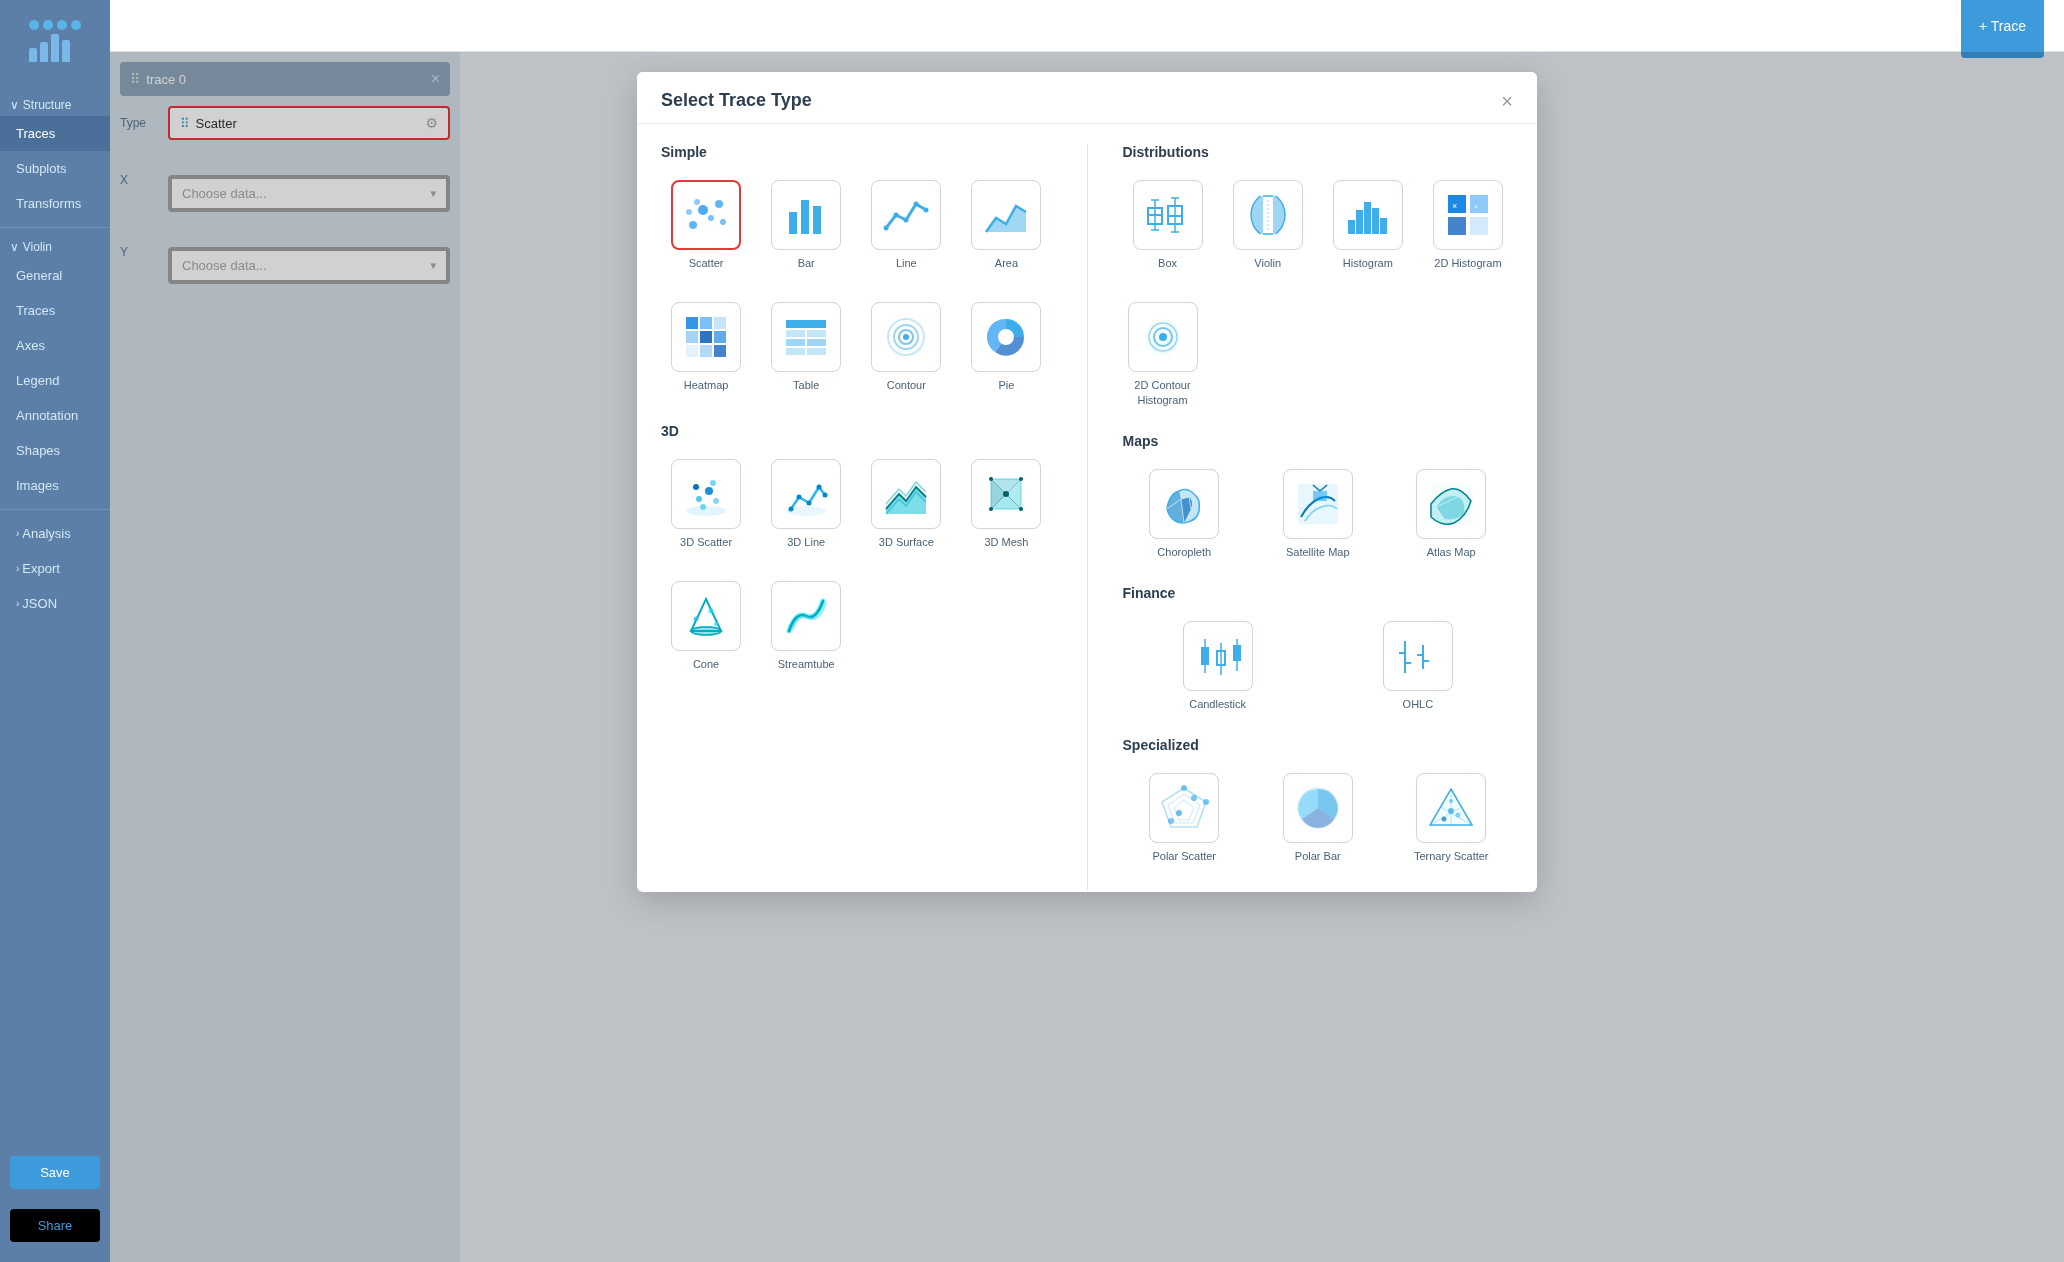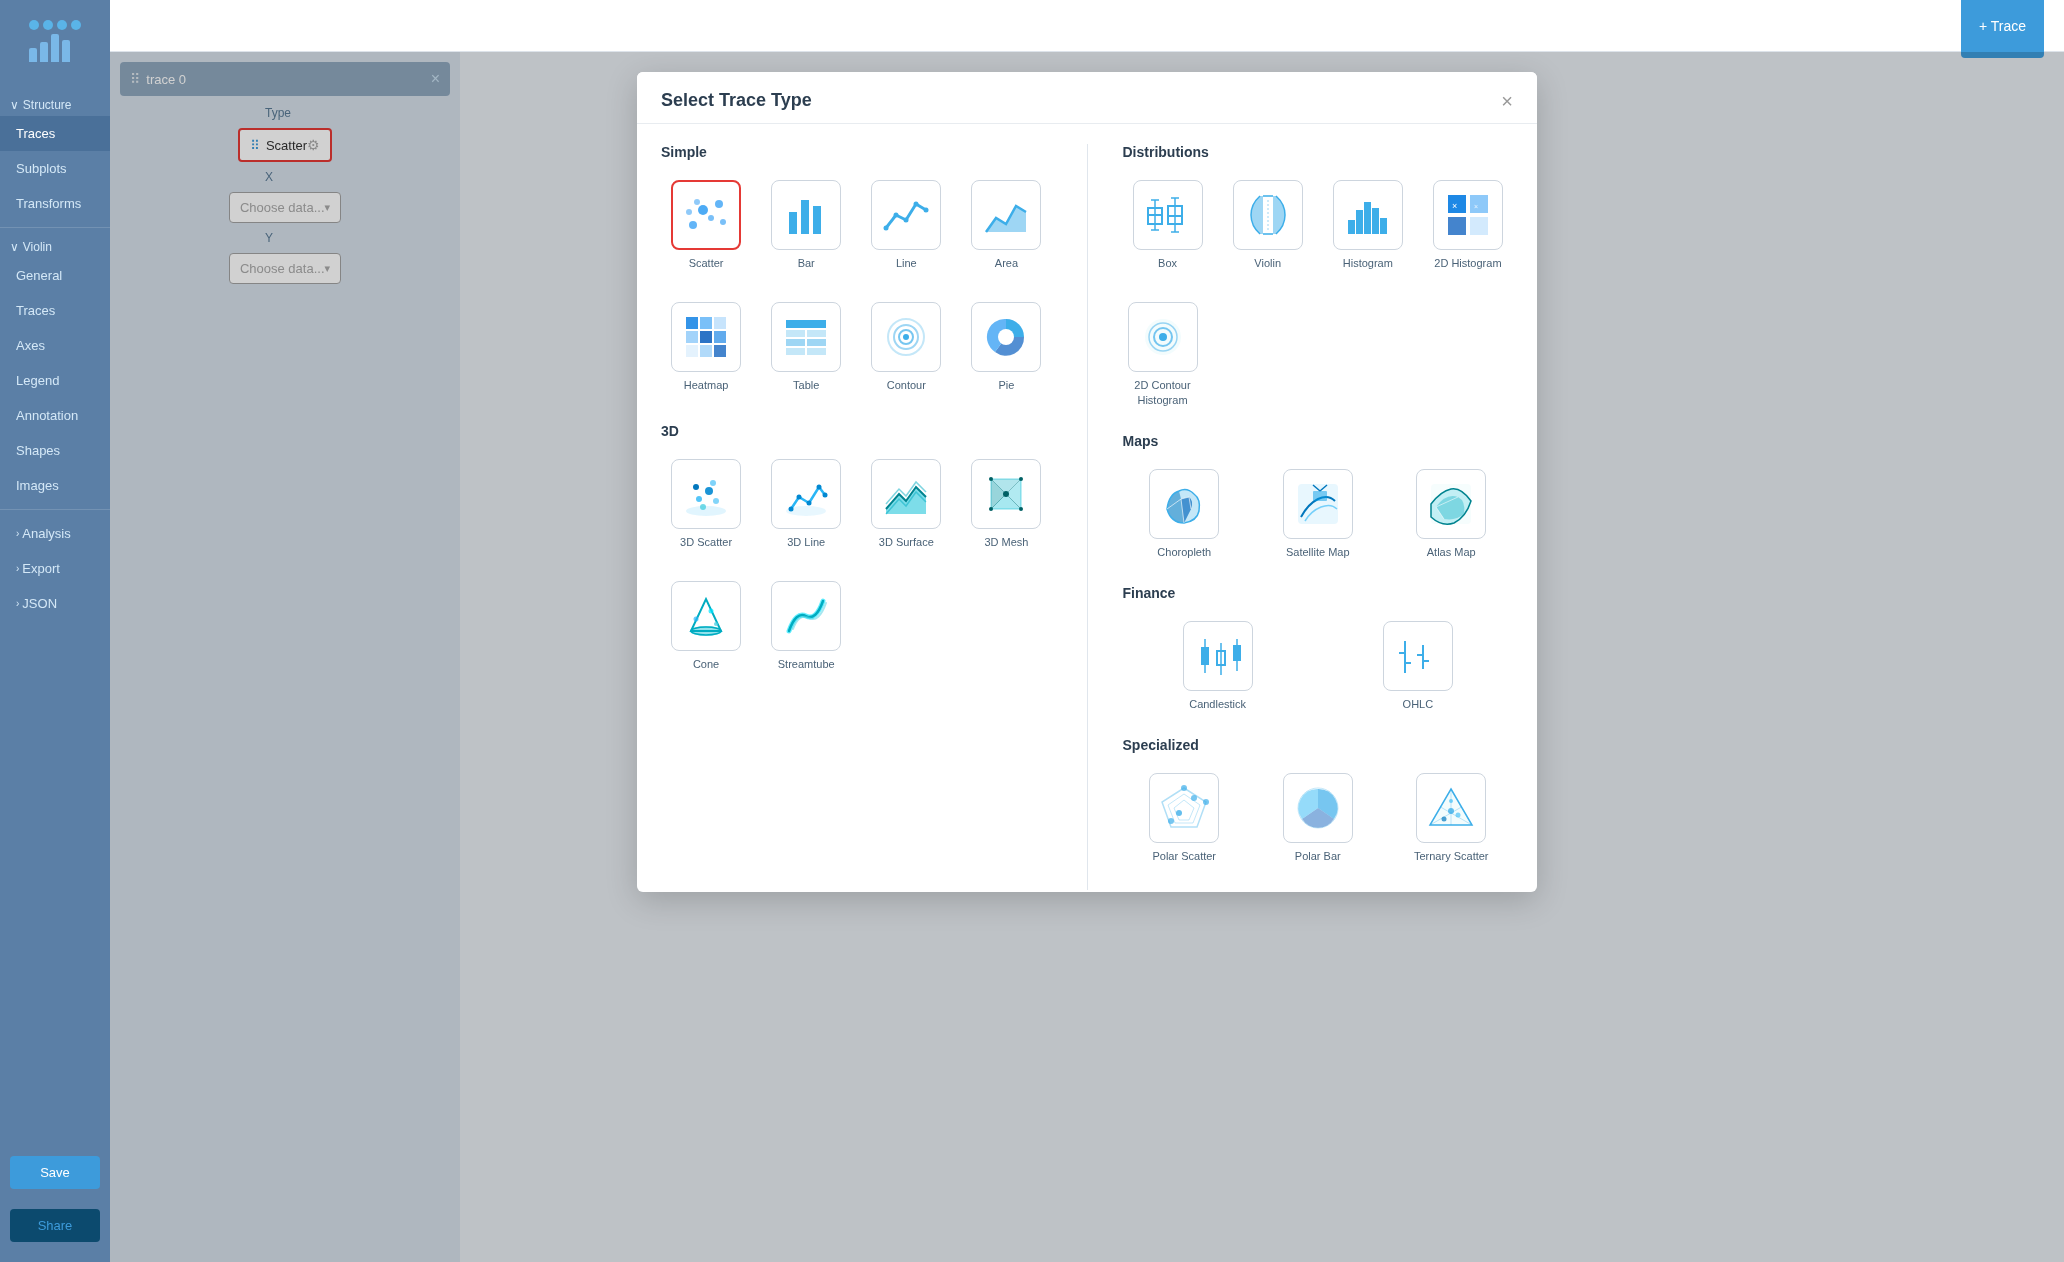--- a/index.html
+++ b/index.html
@@ -69,21 +69,21 @@
       width: 100%;
       padding: 9px 0;
       border-radius: 4px;
       border: none;
       font-size: 13px;
       font-weight: 500;
       cursor: pointer;
       text-align: center;
     }
     .btn-save { background: #3d9bdb; color: #fff; }
-    .btn-share { background: #0c4a6e; color: #3d9bdb; }
+    .btn-share { background: #000000; color: #3d9bdb; }
 
     
     .main-area {
       flex: 1;
       display: flex;
       flex-direction: column;
       position: relative;
       overflow: hidden;
     }
 
@@ -143,21 +143,20 @@
       font-size: 13px;
       font-weight: 500;
     }
     .trace-close { color: #c8dff0; cursor: pointer; font-size: 16px; }
 
     .field-row {
       display: flex;
       align-items: center;
       margin-bottom: 8px;
       gap: 8px;
-      flex-direction: column;
     }
     .field-label {
       font-size: 12px;
       color: #5a7a95;
       width: 40px;
       flex-shrink: 0;
     }
     .field-input-box {
       flex: 1;
       background: #fff;
@@ -168,29 +167,30 @@
       color: #333;
       display: flex;
       align-items: center;
       justify-content: space-between;
       cursor: pointer;
     }
     .field-input-box .gear-icon { color: #aaa; font-size: 14px; }
     .field-select {
       flex: 1;
       background: #fff;
-      border: 1px solid #a3a3a3;
+      border: 4px solid #a3a3a3;
       border-radius: 4px;
       padding: 7px 10px;
       font-size: 13px;
       color: #aaa;
       display: flex;
       align-items: center;
       justify-content: space-between;
       cursor: pointer;
+      margin-top: 27px;
     }
 
     
     .modal-overlay {
       position: absolute;
       top: 0; left: 0; right: 0; bottom: 0;
       background: rgba(0,0,0,0.18);
       display: flex;
       align-items: flex-start;
       justify-content: center;

